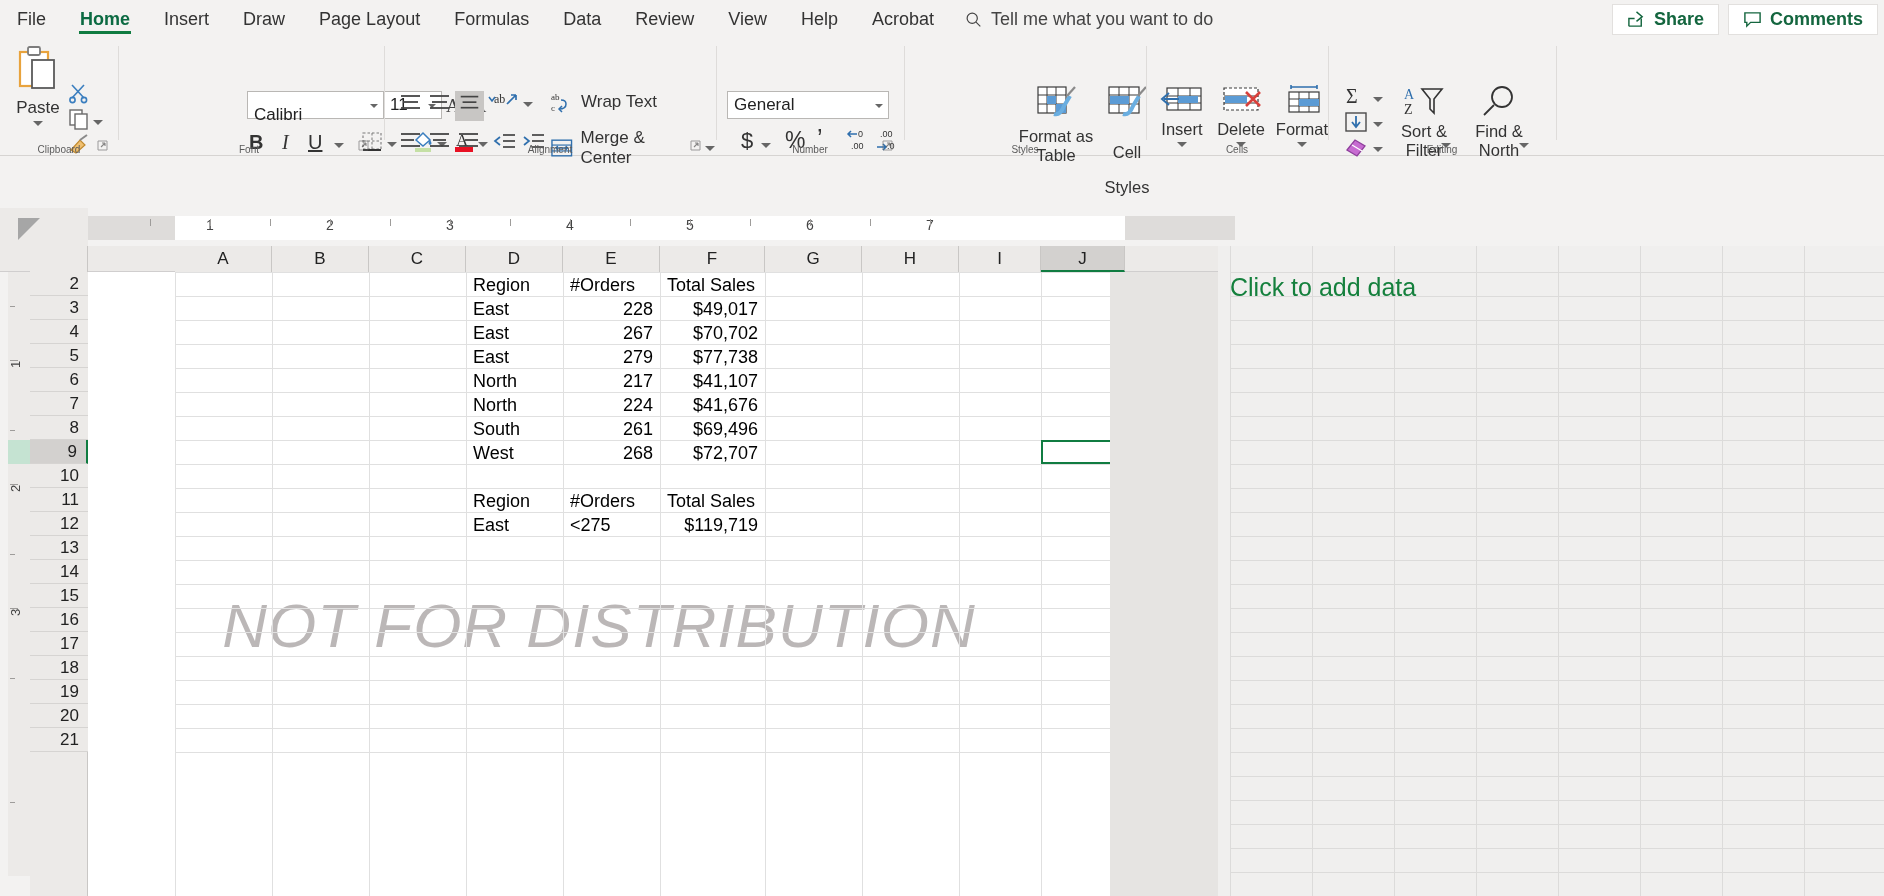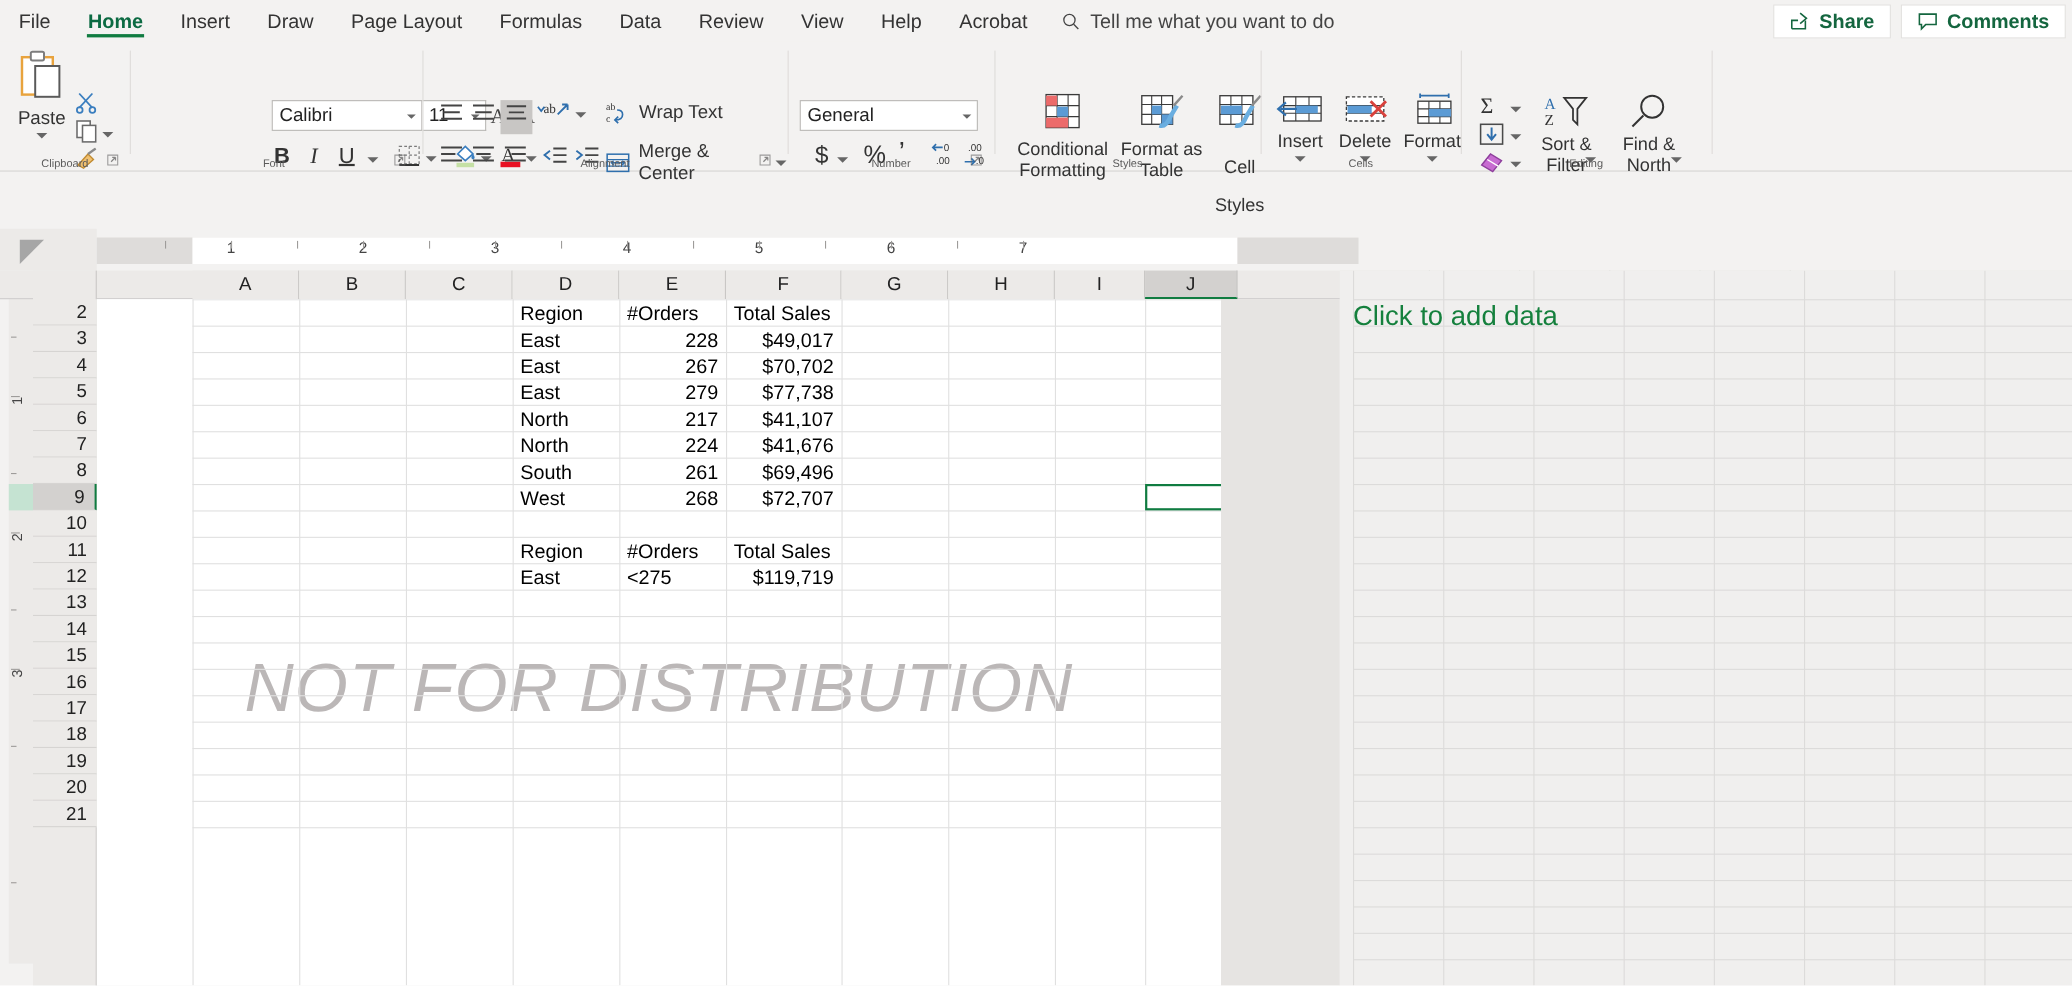--- a/index.html
+++ b/index.html
@@ -71,21 +71,21 @@
     width: 0; height: 0; margin-top: 3px;
     border-left: 5px solid transparent; border-right: 5px solid transparent;
     border-top: 5px solid #666;
   }
   .mini-btn { position: absolute; cursor: pointer; }
 
   
   .fontbox {
     position: absolute; left: 128px; top: 53px; width: 137px; height: 28px;
     background: #fff; border: 1px solid #b9b7b4;
-    font-size: 17px; color: #222; padding: 3px 18px 0 6px;
+    font-size: 17px; color: #222; padding: 13px 18px 0 6px;
   }
   .sizebox {
     position: absolute; left: 265px; top: 53px; width: 58px; height: 28px;
     background: #fff; border: 1px solid #b9b7b4; border-left: none;
     font-size: 17px; color: #222; padding: 3px 16px 0 6px;
   }
   .cb-caret {
     position: absolute; right: 5px; top: 12px; width: 0; height: 0;
     border-left: 4px solid transparent; border-right: 4px solid transparent;
     border-top: 4px solid #666;
@@ -508,34 +508,20 @@
       </div>
       <div class="rgroup-label">Number</div>
       <svg class="dlg" style="right:8px;" viewBox="0 0 14 14">
         <path d="M2 2 H11 V11 H2 Z" fill="none" stroke="#666" stroke-width="1"></path>
         <path d="M5 8 L9 4 M9 4 H6 M9 4 V7" stroke="#444" stroke-width="1.1" fill="none"></path>
       </svg>
     </div>
     <div class="rsep" style="left:904px;"></div>
 
     <div class="rgroup" style="left:905px; width:240px;">
-      <div class="bigbtn" style="left:8px; width:106px;">
-        <svg width="46" height="40" viewBox="0 0 46 40" style="margin-bottom:3px;">
-          <rect x="8" y="2" width="30" height="30" fill="#fff" stroke="#3a3a3a" stroke-width="1.2"></rect>
-          <line x1="18" y1="2" x2="18" y2="32" stroke="#3a3a3a" stroke-width="1"></line>
-          <line x1="28" y1="2" x2="28" y2="32" stroke="#3a3a3a" stroke-width="1"></line>
-          <line x1="8" y1="12" x2="38" y2="12" stroke="#3a3a3a" stroke-width="1"></line>
-          <line x1="8" y1="22" x2="38" y2="22" stroke="#3a3a3a" stroke-width="1"></line>
-          <rect x="8" y="3" width="10" height="9" fill="#ec6b6b"></rect>
-          <rect x="18" y="13" width="10" height="9" fill="#5b9bd5"></rect>
-          <rect x="8" y="23" width="20" height="9" fill="#ec6b6b"></rect>
-        </svg>
-        <span class="bl">Conditional</span>
-        <span class="bl">Formatting</span>
-      </div>
       <div class="bigbtn" style="left:112px; width:78px;">
         <svg width="44" height="40" viewBox="0 0 44 40" style="margin-bottom:3px;">
           <rect x="4" y="3" width="28" height="26" fill="#fff" stroke="#3a3a3a" stroke-width="1.2"></rect>
           <line x1="13" y1="3" x2="13" y2="29" stroke="#3a3a3a" stroke-width="1"></line>
           <line x1="22" y1="3" x2="22" y2="29" stroke="#3a3a3a" stroke-width="1"></line>
           <line x1="4" y1="11" x2="32" y2="11" stroke="#3a3a3a" stroke-width="1"></line>
           <line x1="4" y1="20" x2="32" y2="20" stroke="#3a3a3a" stroke-width="1"></line>
           <rect x="13" y="12" width="9" height="8" fill="#5b9bd5"></rect>
           <rect x="22" y="20" width="10" height="9" fill="#5b9bd5"></rect>
           <path d="M20 30 q6 2 10 -8 l6 -10" stroke="#6aaee0" stroke-width="4" fill="none"></path>

